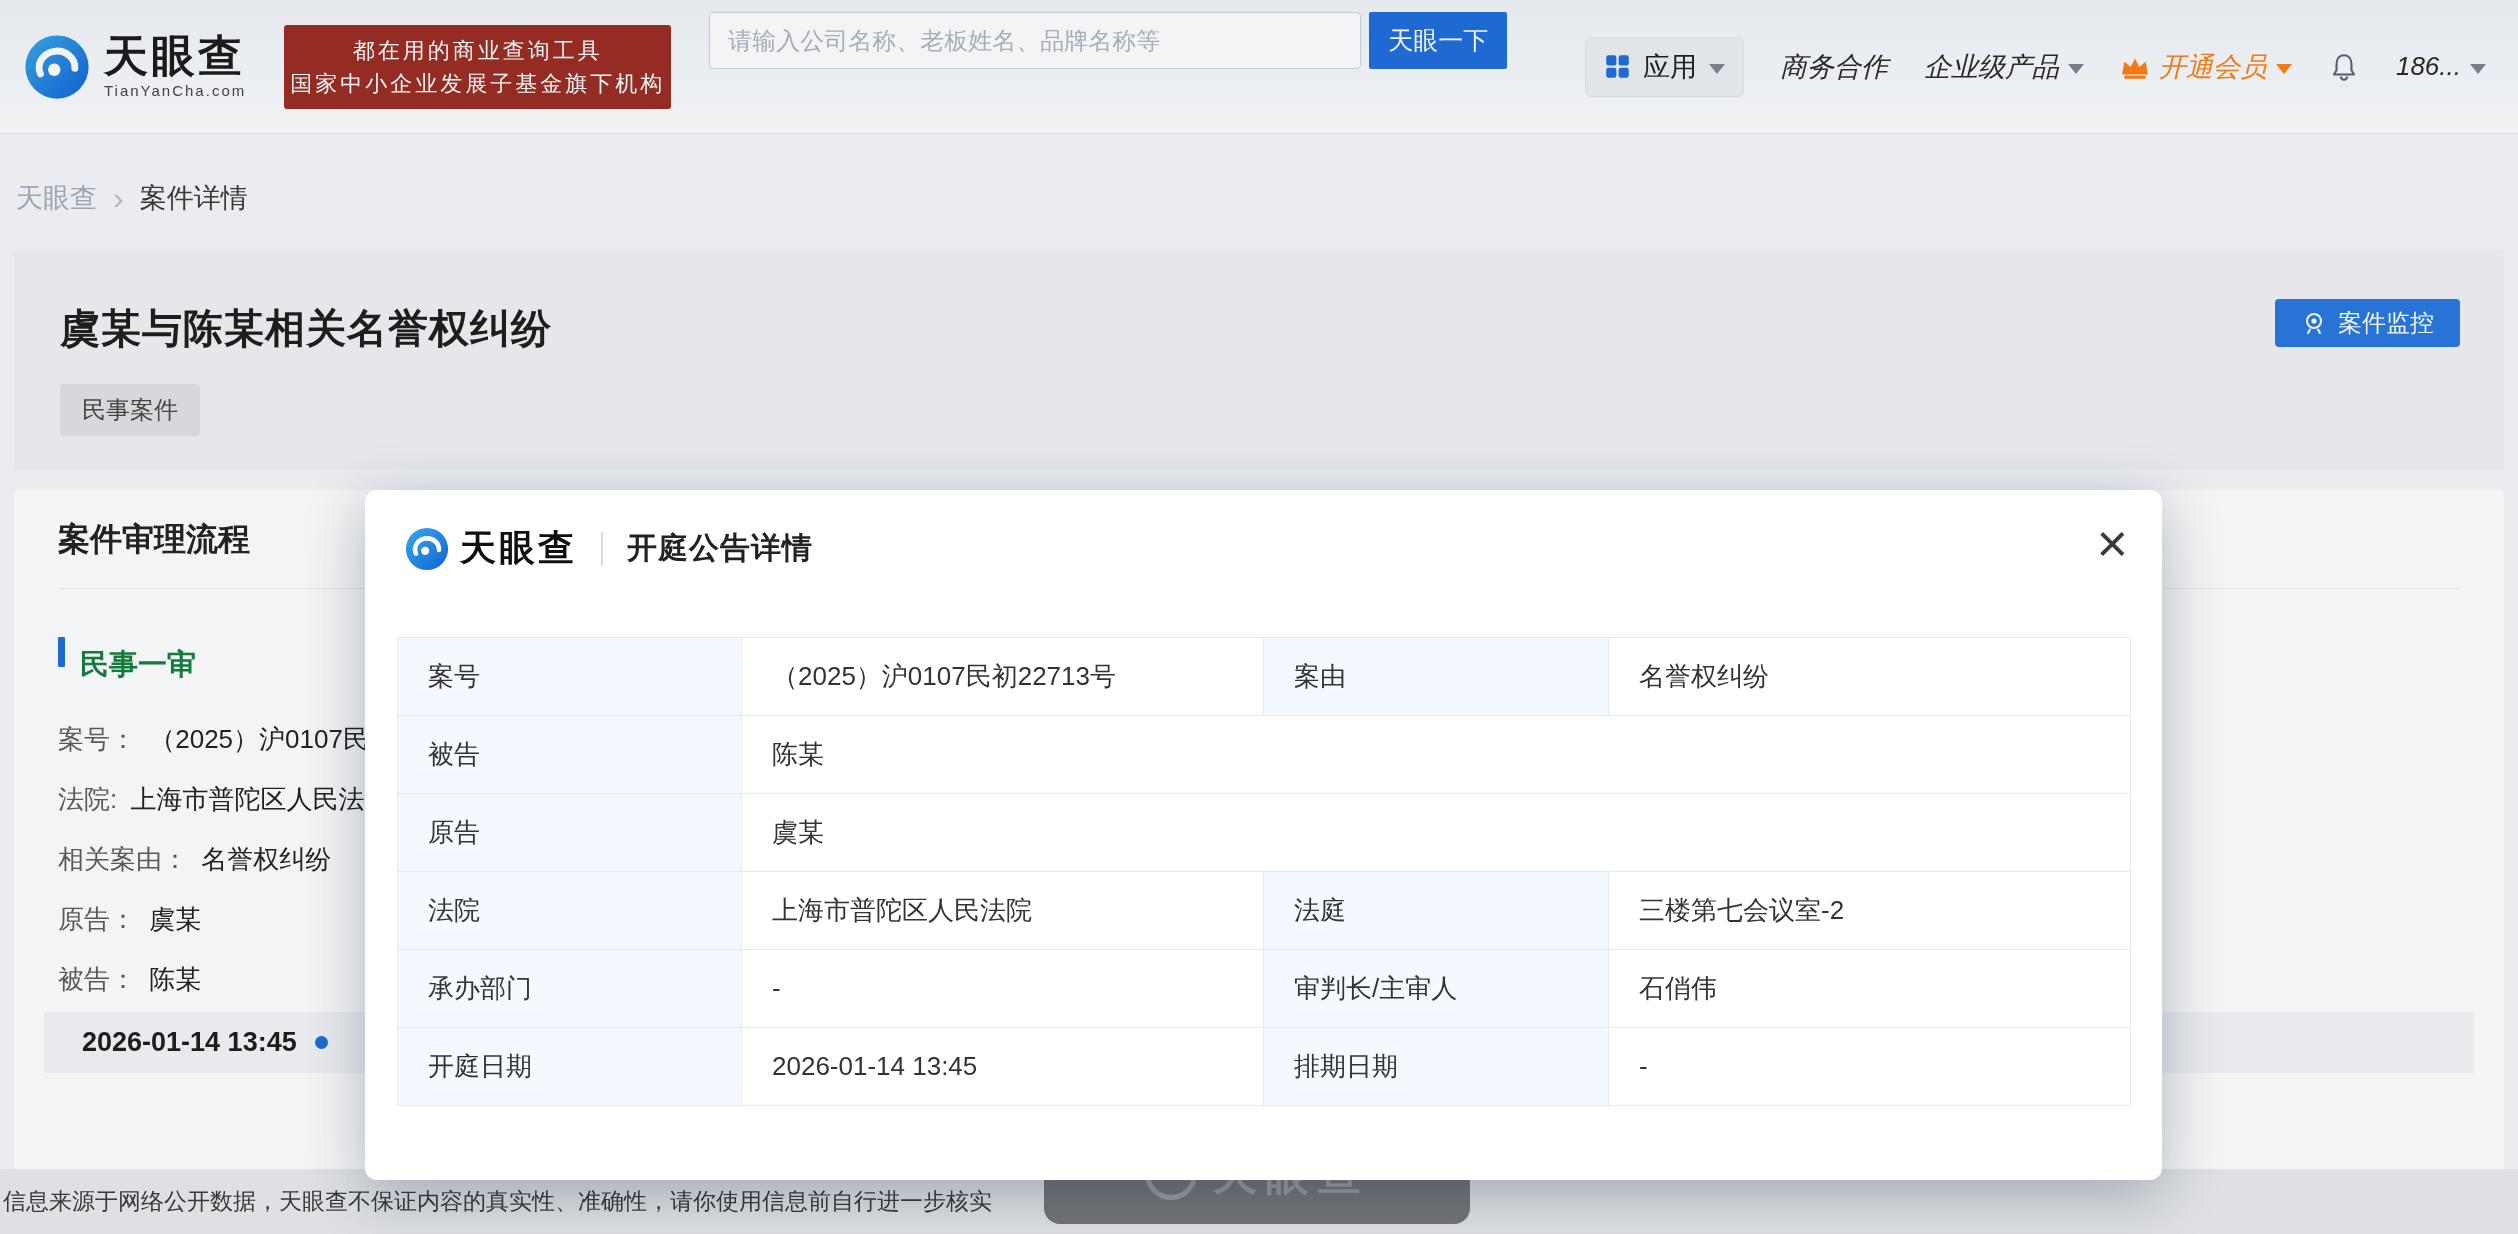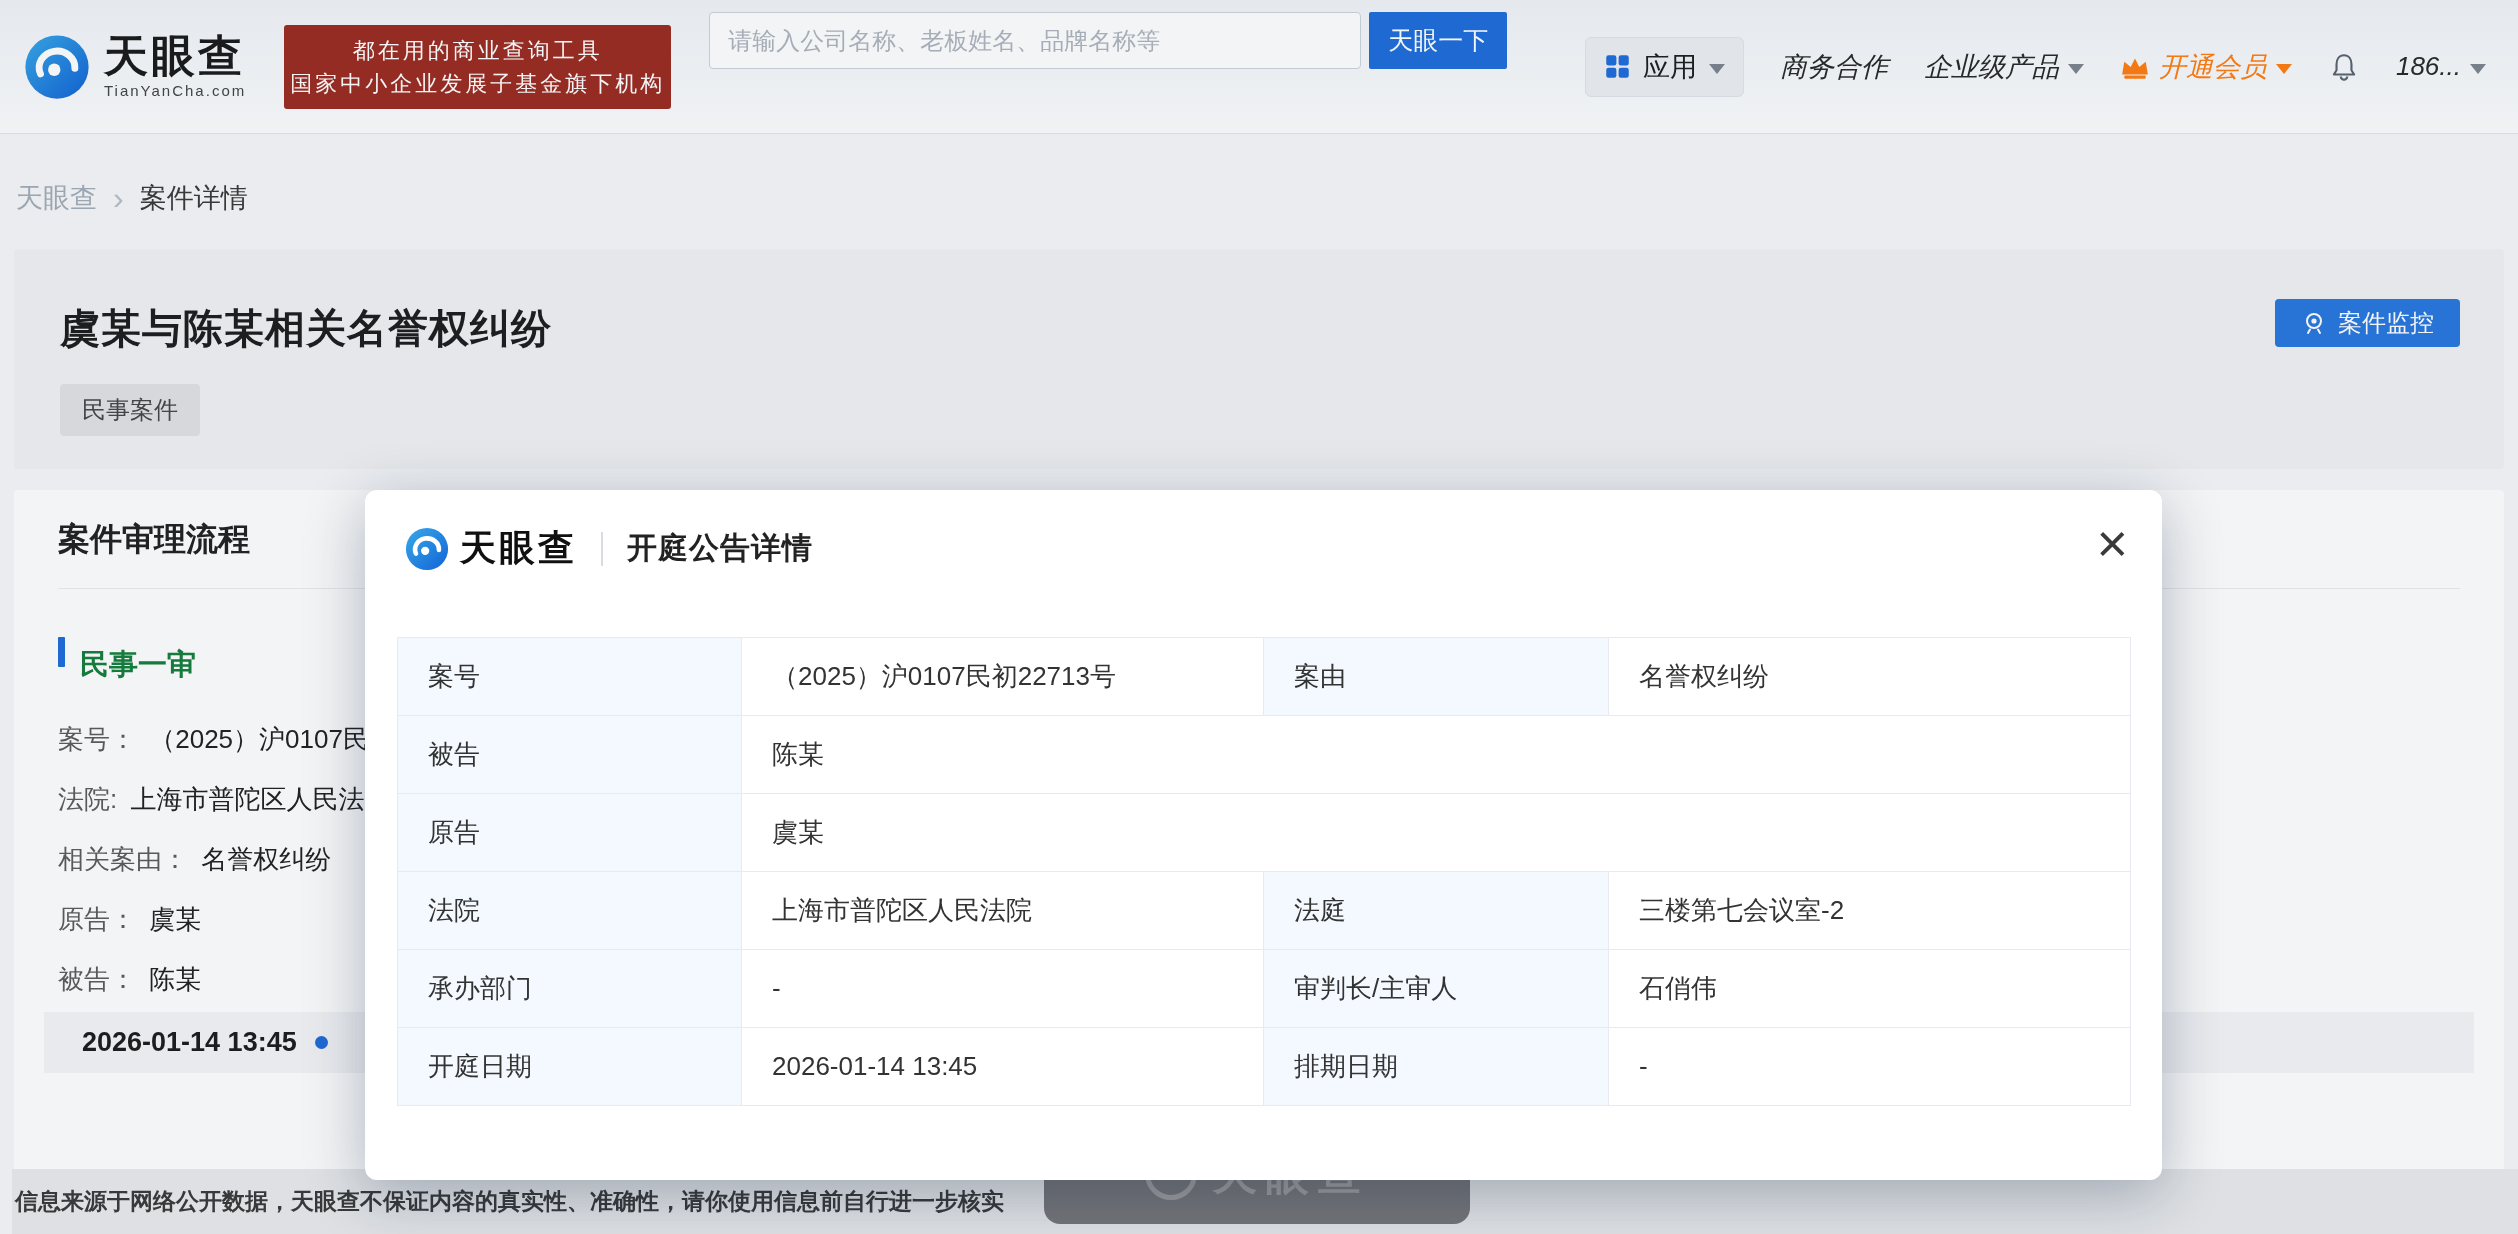--- a/index.html
+++ b/index.html
@@ -96,22 +96,22 @@
   .dl-value { color:#222; margin-left:6px; }
   .timeline-band {
     position:absolute; left:30px; right:30px; top:522px; height:61px; background:#f4f5f7;
     display:flex; align-items:center; padding-left:38px;
   }
   .timeline-date { font-size:27px; font-weight:bold; color:#1d1d1d; }
   .timeline-dot { width:13px; height:13px; border-radius:50%; background:#1f6edb; margin-left:18px; }
 
   
   .footer {
-    position:absolute; left:12px; right:0; bottom:0; height:65px; background:#e9eaec; z-index:10;
-    display:flex; align-items:center; padding-left:3px; font-size:23px; color:#3a3a3a;font-weight:bold;
+    position:absolute; left:0; right:0; bottom:0; height:65px; background:#e9eaec; z-index:10;
+    display:flex; align-items:center; padding-left:3px; font-size:23px; color:#3a3a3a;
   }
 
   
   .overlay { position:absolute; inset:0; background:rgba(25,35,50,0.05); z-index:40; }
   .watermark {
     position:absolute; left:1044px; top:1124px; width:426px; height:100px;
     background:rgba(28,28,31,0.55); border-radius:16px; z-index:50;
     display:flex; align-items:center; justify-content:center; gap:16px;
   }
   .wm-circle { width:52px; height:52px; border-radius:50%; border:5px solid rgba(255,255,255,0.28); }

